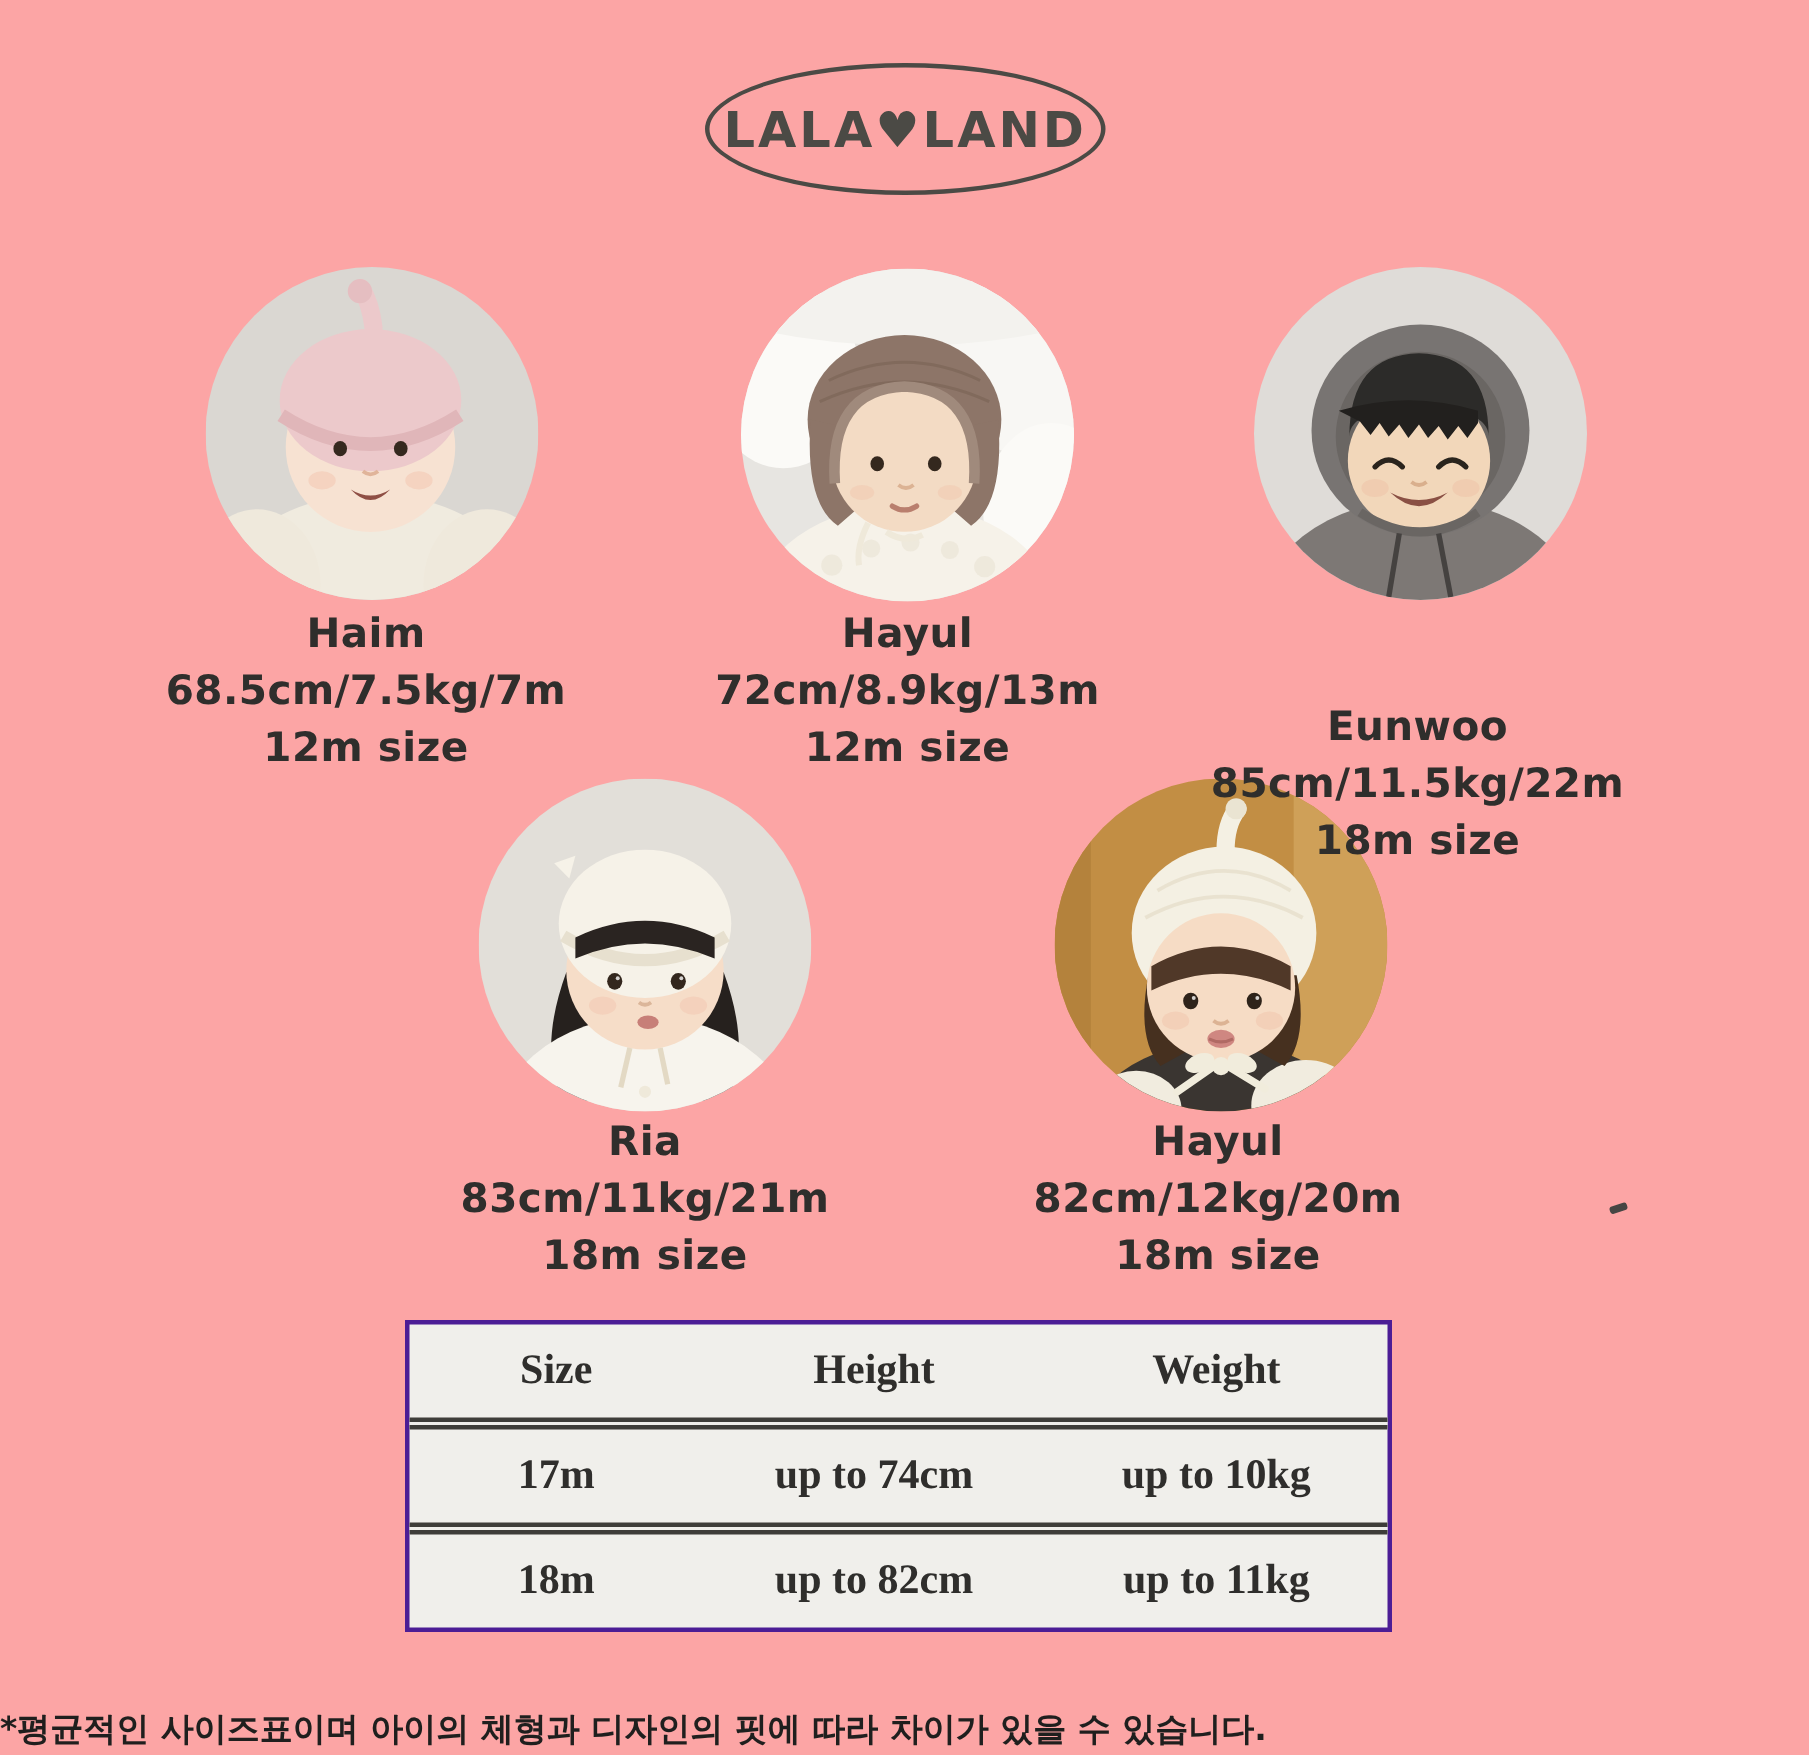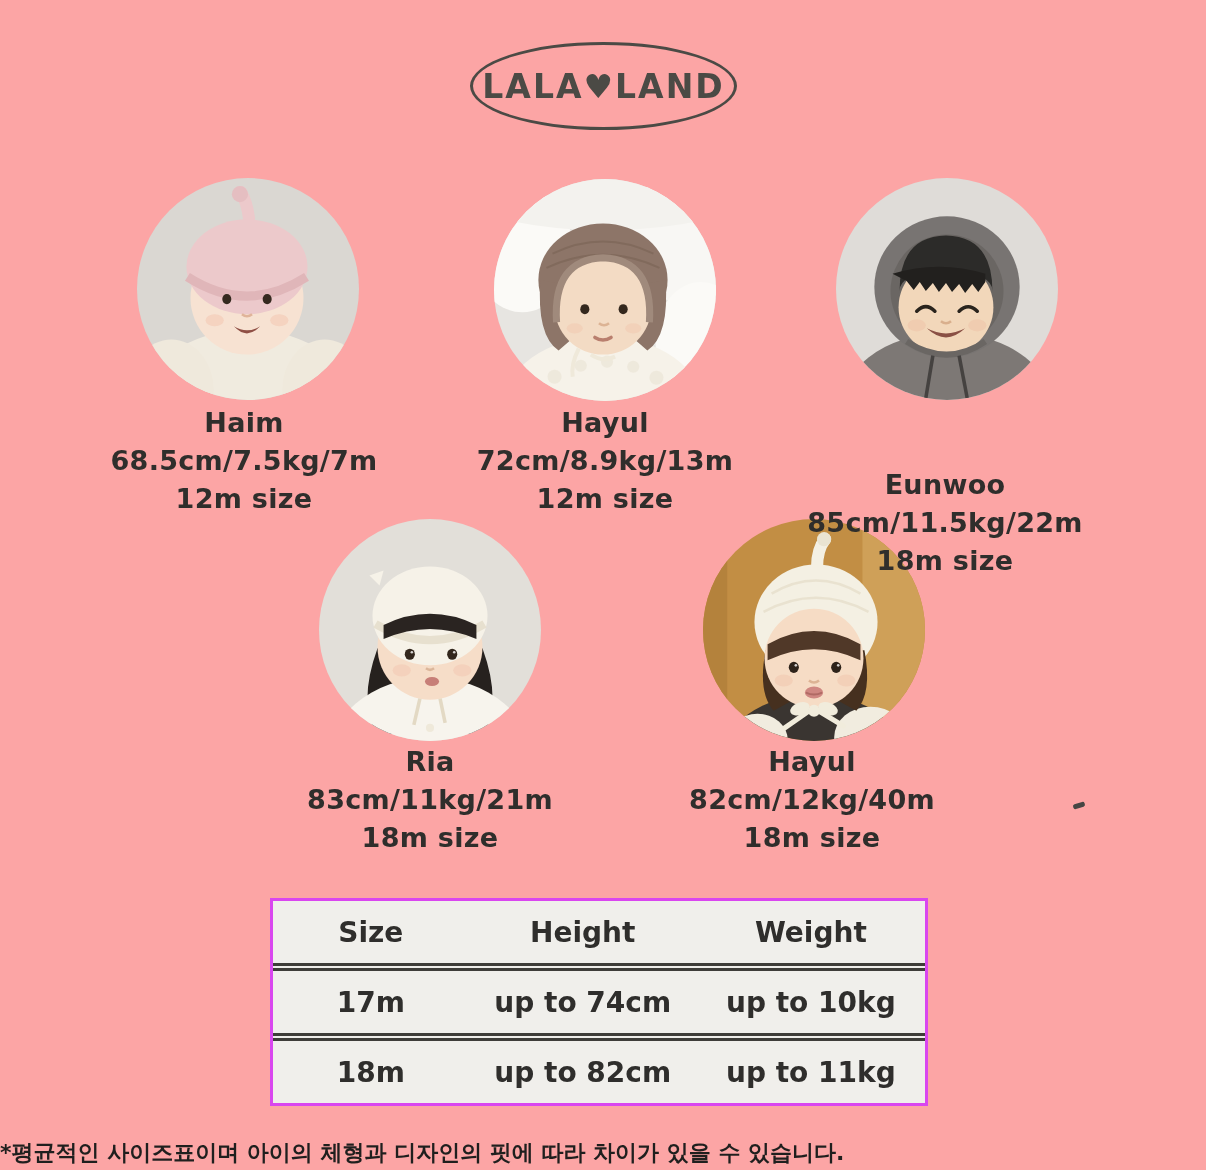--- a/index.html
+++ b/index.html
@@ -18,22 +18,22 @@
   
   .photo{position:absolute;width:222px;height:222px;border-radius:50%;overflow:hidden;}
   .photo svg{display:block;width:100%;height:100%;}
   
   .caption{position:absolute;width:360px;text-align:center;font-weight:bold;
            font-size:27px;line-height:38px;letter-spacing:.3px;color:#2f2e2c;}
   .caption div{white-space:nowrap;}
   
   .guide-title{position:absolute;left:270px;top:907px;width:658px;text-align:center;
                font-size:28px;font-weight:bold;color:#2f2e2c;}
-  .sizetable{position:absolute;left:270px;top:898px;width:658px;
-             border:3px solid #d946ef;background:#f0efeb;box-sizing:border-box;}
+  .sizetable{position:absolute;left:270px;top:880px;width:658px;
+             border:3px solid #4c1d95;background:#f0efeb;box-sizing:border-box;font-family:Liberation Serif, serif;}
   .trow{display:flex;height:62px;align-items:center;}
   .tsep{height:2px;background:#efeeea;border-top:3px solid #3e3d39;border-bottom:3px solid #3e3d39;}
   .tcell{text-align:center;font-weight:bold;font-size:28px;color:#2f2e2c;white-space:nowrap;}
   .c1{width:30%;} .c2{width:35%;} .c3{width:35%;}
   
   .footnote{position:absolute;left:0;top:1138px;width:1206px;text-align:left;
             font-size:22px;font-weight:bold;color:#1f1f1e;}
   
   .cursor-mark{position:absolute;left:1073px;top:803px;width:12px;height:5px;
                background:#464644;border-radius:2px;transform:rotate(-18deg);}
@@ -193,21 +193,21 @@
     <div>85cm/11.5kg/22m</div>
     <div>18m size</div>
   </div>
   <div class="caption" style="left:250px;top:743px;">
     <div>Ria</div>
     <div>83cm/11kg/21m</div>
     <div>18m size</div>
   </div>
   <div class="caption" style="left:632px;top:743px;">
     <div>Hayul</div>
-    <div>82cm/12kg/40m</div>
+    <div>82cm/12kg/20m</div>
     <div>18m size</div>
   </div>
 
   <div class="guide-title">Size guide</div>
 
   <div class="sizetable">
     <div class="trow">
       <div class="tcell c1">Size</div>
       <div class="tcell c2">Height</div>
       <div class="tcell c3">Weight</div>

